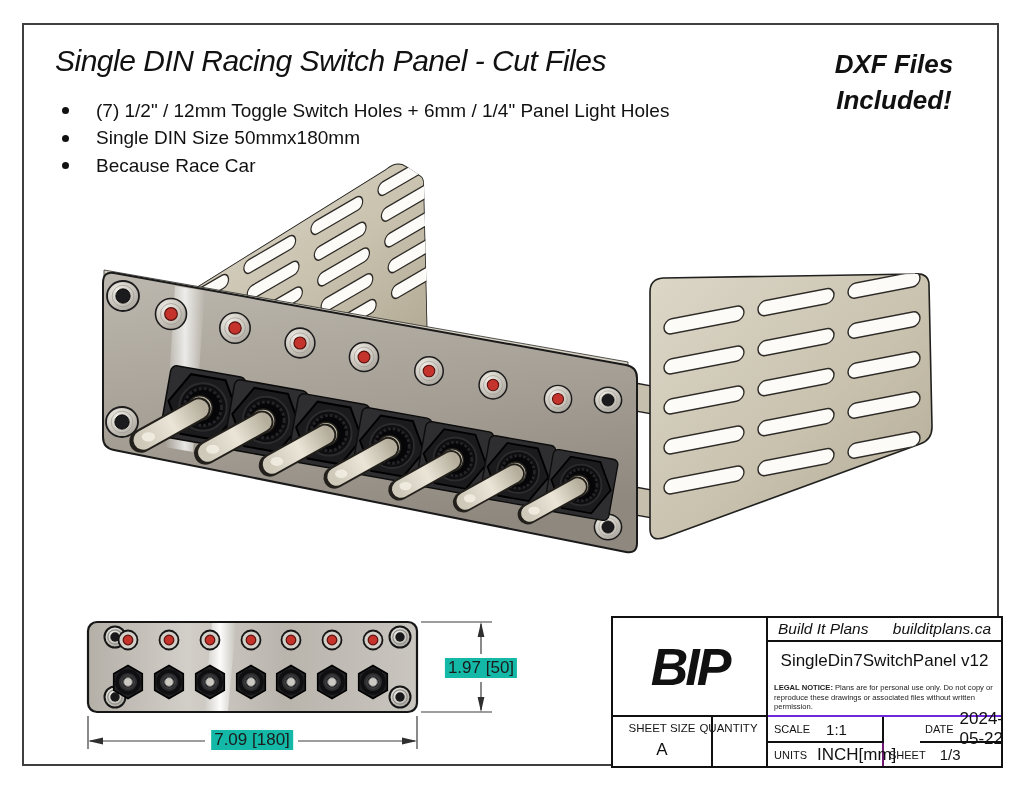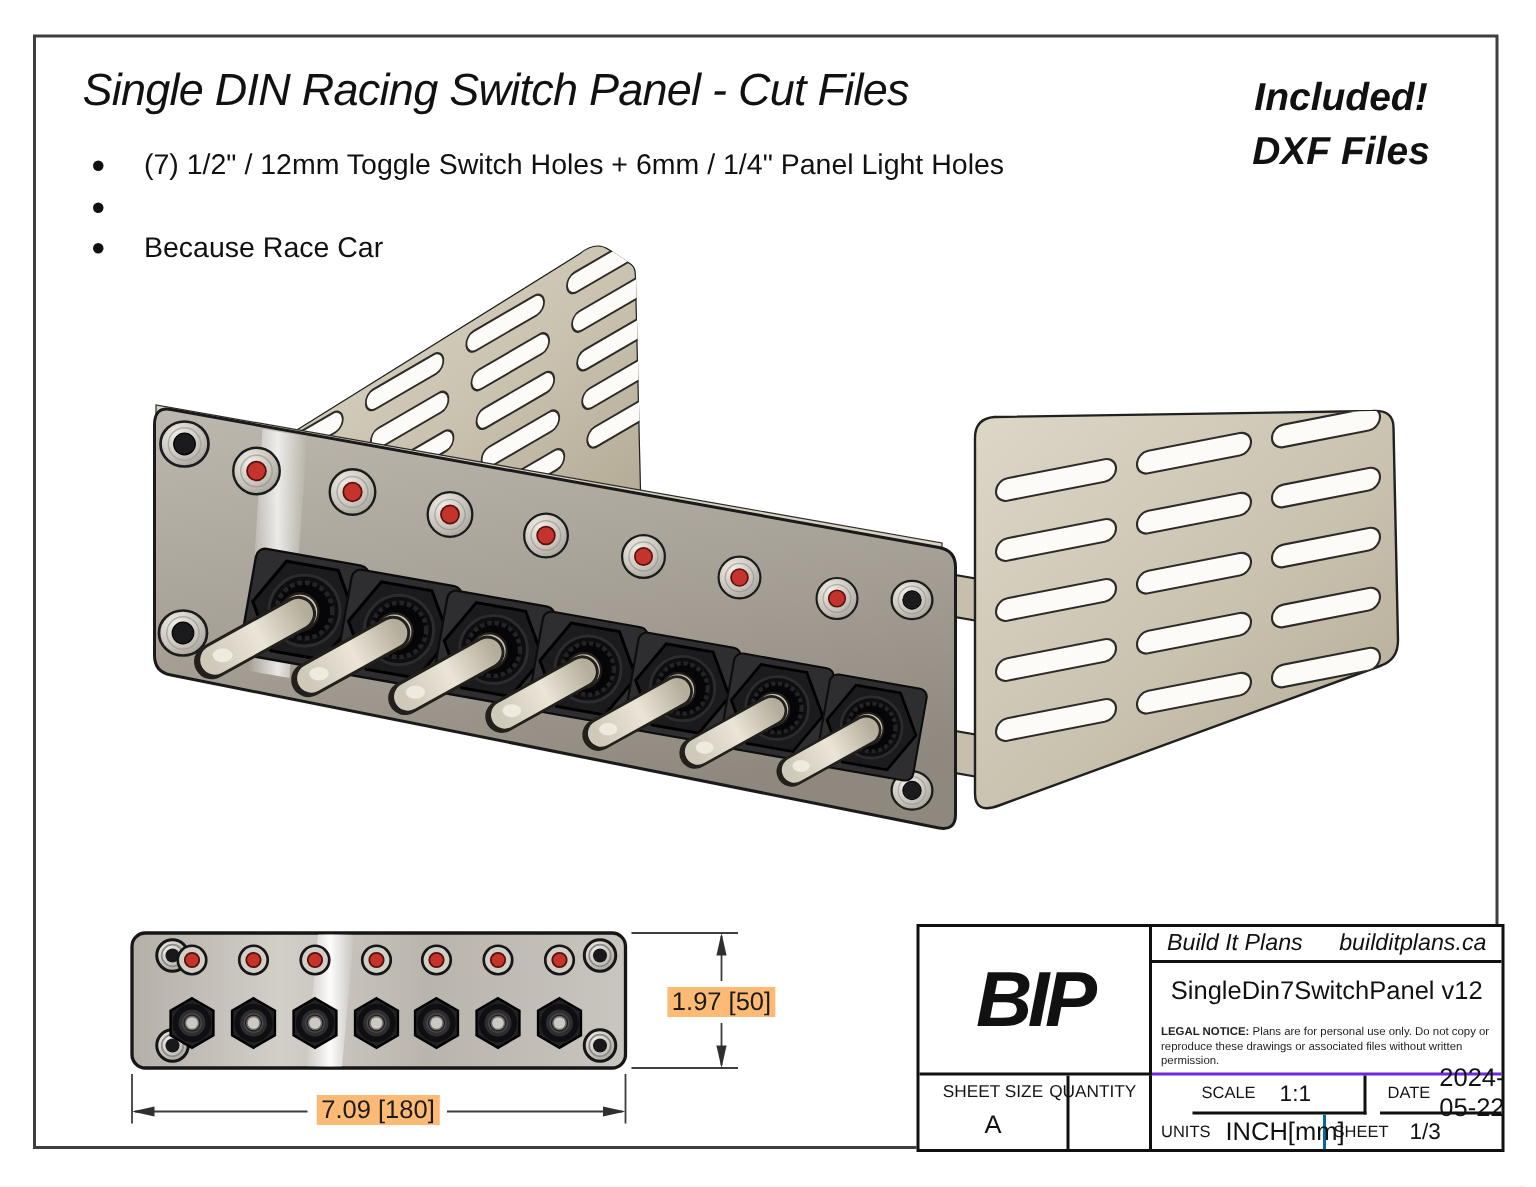--- a/index.html
+++ b/index.html
@@ -12,42 +12,42 @@
   .layer{position:absolute;left:0;top:0;}
   
   #title{position:absolute;left:55px;top:44px;font-size:30px;font-style:italic;
     letter-spacing:-0.5px;white-space:nowrap;}
   #bullets{position:absolute;left:62px;top:97px;}
   .bullet-row{display:flex;align-items:center;height:27.5px;font-size:19px;}
   .bullet-dot{width:7px;height:7px;border-radius:50%;background:#111;margin-right:27px;flex:0 0 auto;}
   #callout{position:absolute;left:808px;top:46px;width:172px;text-align:center;
     font-size:26px;font-weight:bold;font-style:italic;line-height:36px;}
   
-  .dimlabel{position:absolute;font-size:17px;color:#1b1b1b;background:#fdba74;
+  .dimlabel{position:absolute;font-size:17px;color:#1b1b1b;background:#14b8a6;
     padding:0 3px;transform:translateX(-50%);white-space:nowrap;}
   
   #tb{position:absolute;left:611px;top:616px;width:392px;height:152px;
     border:2px solid #101010;box-sizing:border-box;background:#fff;}
   #tb .cell{position:absolute;box-sizing:border-box;}
   .c-bip{left:0;top:0;width:155px;height:99px;border-right:2px solid #101010;
     border-bottom:2px solid #101010;display:flex;align-items:center;justify-content:center;}
   .bip-text{font-size:52px;font-weight:bold;font-style:italic;letter-spacing:-3px;}
   .c-company{left:155px;top:0;right:0;height:24px;border-bottom:2px solid #101010;
     display:flex;justify-content:space-between;align-items:center;padding:0 10px;
     font-size:15.5px;font-style:italic;}
   .c-doc{left:155px;top:24px;right:0;height:75px;border-bottom:2px solid #6d28d9;}
   .doc-title{text-align:center;margin-top:9px;font-size:17px;}
   .legal{position:absolute;left:6px;right:3px;bottom:3px;font-size:7.6px;line-height:9.6px;color:#222;}
   .c-sheetsize{left:0;top:99px;width:100px;bottom:0;border-right:2px solid #101010;text-align:center;}
   .c-qty{left:78px;top:99px;width:77px;bottom:0;border-right:2px solid #101010;text-align:center;}
   .c-scale{left:155px;top:99px;width:116px;height:26px;border-right:2px solid #101010;
-    border-bottom:2px solid #101010;display:flex;align-items:center;gap:16px;padding-left:6px;box-sizing:border-box;margin-left:27px;}
+    border-bottom:2px solid #101010;display:flex;align-items:center;gap:16px;padding-left:6px;box-sizing:border-box;}
   .c-date{left:271px;top:99px;right:0;height:26px;border-bottom:2px solid #101010;
     display:flex;align-items:center;gap:6px;padding-left:5px;box-sizing:border-box;margin-left:36px;}
-  .c-units{left:155px;top:125px;width:116px;bottom:0;border-right:2px solid #0369a1;
+  .c-units{left:155px;top:125px;width:116px;bottom:0;border-right:2px solid #701a75;
     display:flex;align-items:center;gap:10px;padding-left:6px;box-sizing:border-box;}
   .c-sheet{left:271px;top:125px;right:0;bottom:0;display:flex;align-items:center;gap:14px;padding-left:5px;box-sizing:border-box;}
   .lbl{font-size:11px;color:#141414;}
   .c-sheetsize .lbl,.c-qty .lbl{display:block;margin-top:5px;font-size:11.5px;}
   .big-val{font-size:17px;}
   .med-val{font-size:15px;}
 </style>
 </head>
 <body>
 
@@ -262,30 +262,31 @@
 
   <div id="title">Single DIN Racing Switch Panel - Cut Files</div>
 
   <div id="bullets">
     <div class="bullet-row">
       <span class="bullet-dot"></span>
       <span>(7) 1/2" / 12mm Toggle Switch Holes + 6mm / 1/4" Panel Light Holes</span>
     </div>
     <div class="bullet-row">
       <span class="bullet-dot"></span>
+      <span>Single DIN Size 50mmx180mm</span>
     </div>
     <div class="bullet-row">
       <span class="bullet-dot"></span>
       <span>Because Race Car</span>
     </div>
   </div>
 
   <div id="callout">
+    <div>DXF Files</div>
     <div>Included!</div>
-    <div>DXF Files</div>
   </div>
 
   <div class="dimlabel" style="left:481px;top:658px;">1.97 [50]</div>
   <div class="dimlabel" style="left:252px;top:730px;">7.09 [180]</div>
 
   <div id="tb">
     <div class="cell c-bip">
       <span class="bip-text">BIP</span>
     </div>
     <div class="cell c-company">

